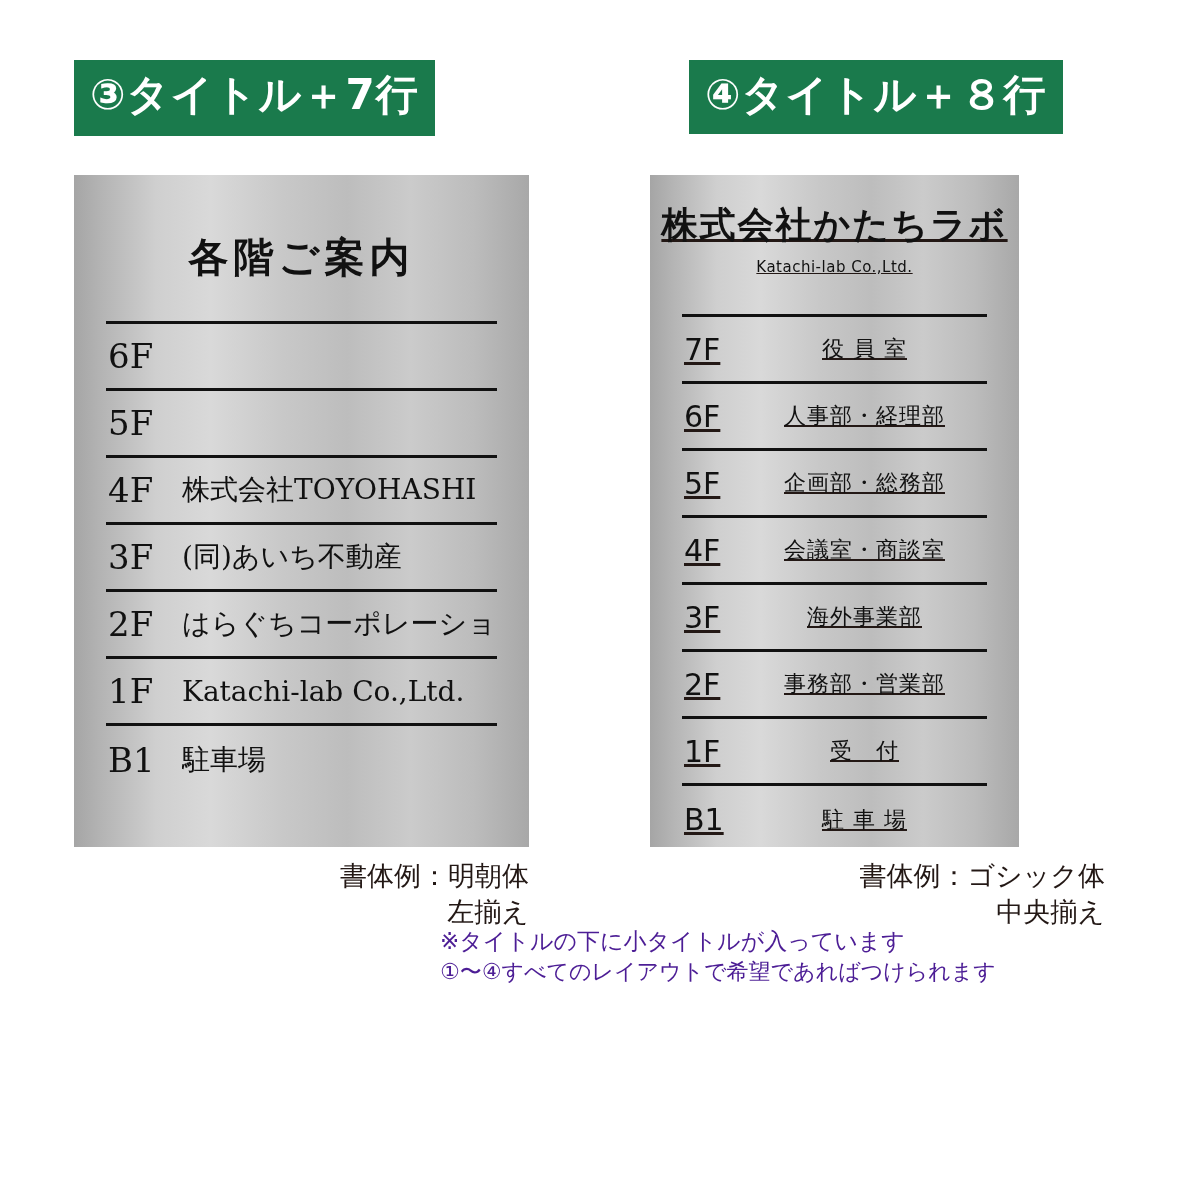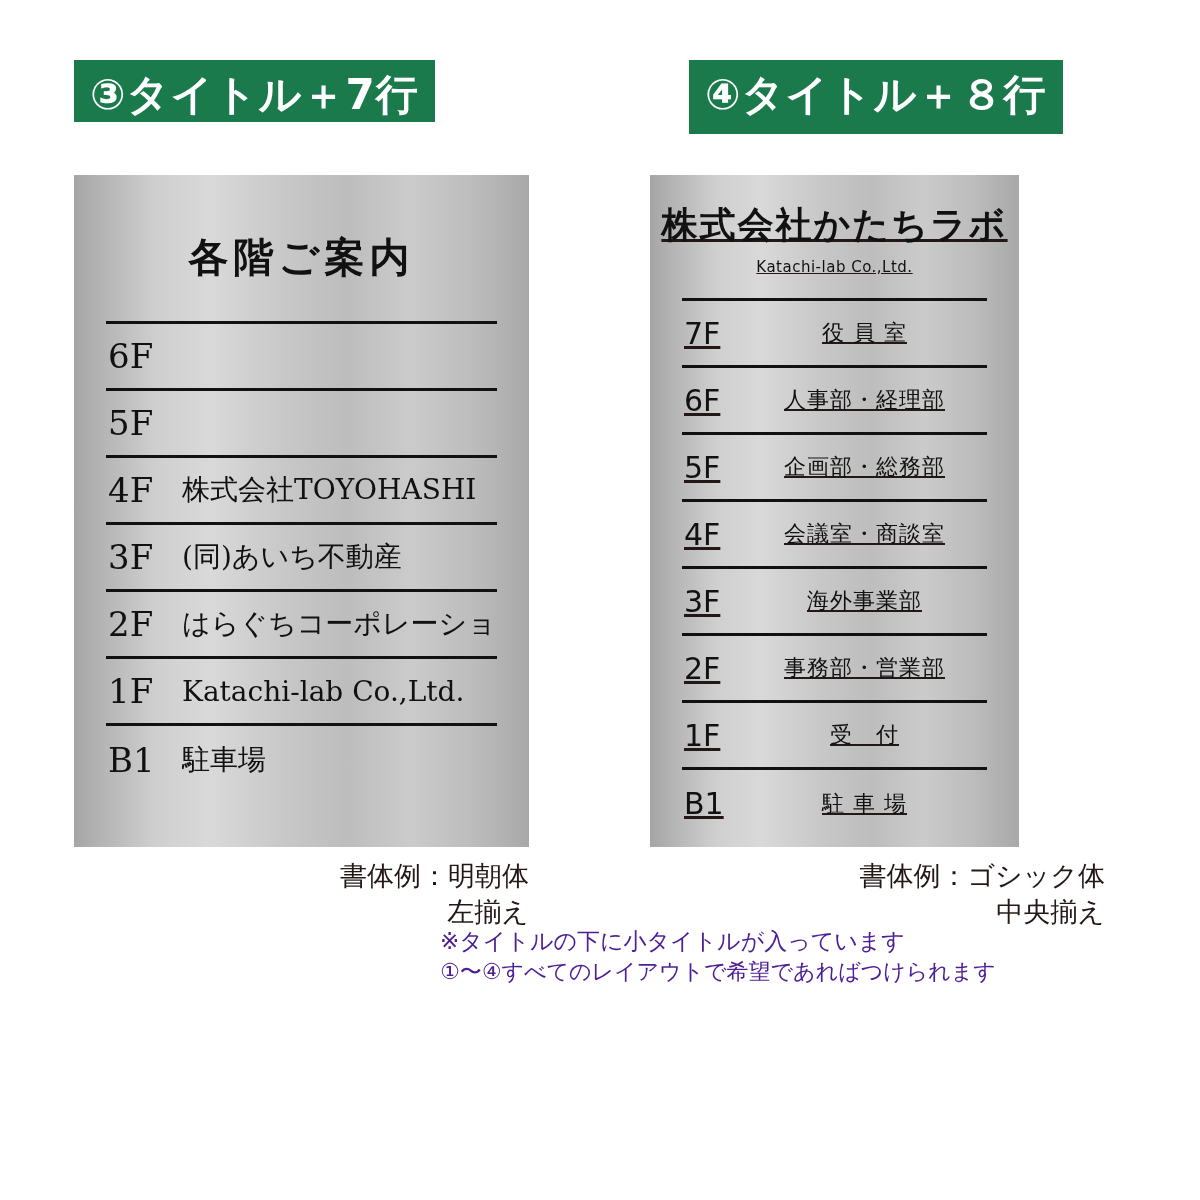--- a/index.html
+++ b/index.html
@@ -40,21 +40,21 @@
     font-weight: bold;
     letter-spacing: 1px;
     line-height: 1;
     white-space: nowrap;
   }
   .banner-left {
     position: absolute;
     left: 12px;
     top: 60px;
     font-size: 42px;
-    padding: 14px 16px 6px 16px;
+    padding: 14px 16px 20px 16px;
   }
   .banner-right {
     position: absolute;
     left: 12px;
     top: 60px;
     font-size: 42px;
     padding: 14px 16px 18px 16px;
     margin-left: 39px;
   }
 
@@ -114,21 +114,21 @@
     color: #111;
     margin-top: 8px;
   }
 
   
   .rows {
     margin: 0 32px;
     border-top: 3px solid #111;
   }
   .rows-left  { margin-top: 36px; }
-  .rows-right { margin-top: 22px; }
+  .rows-right { margin-top: 38px; }
 
   .row {
     display: flex;
     align-items: center;
     border-bottom: 3px solid #111;
     box-sizing: border-box;
   }
   .rows-left .row  { height: 67px; }
   .rows-right .row { height: 67px; }
 

